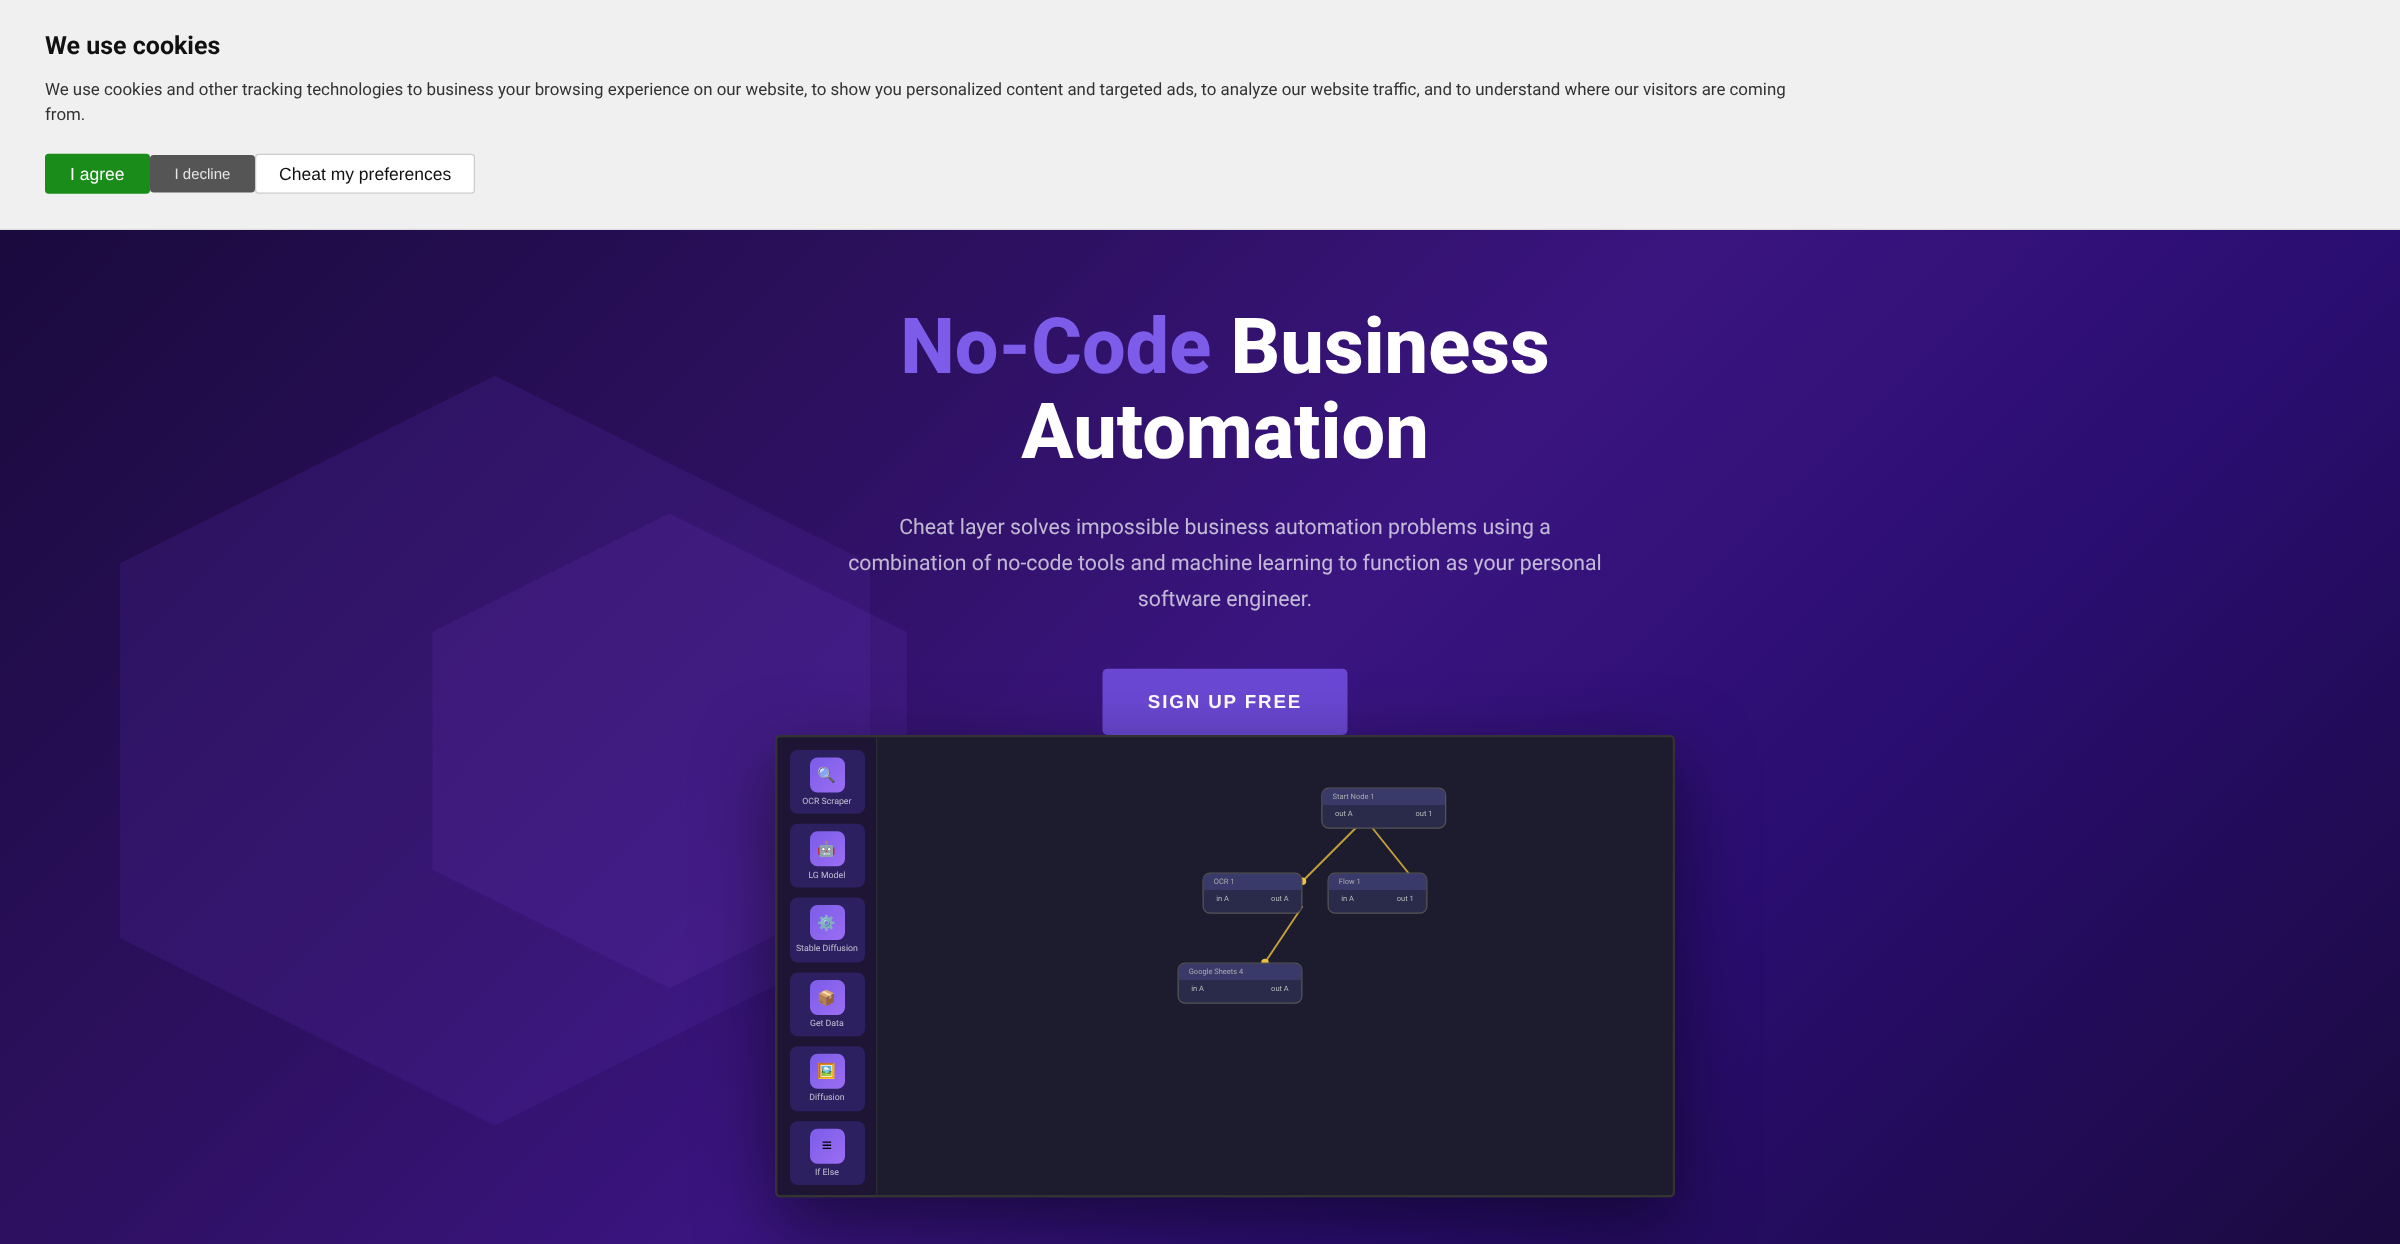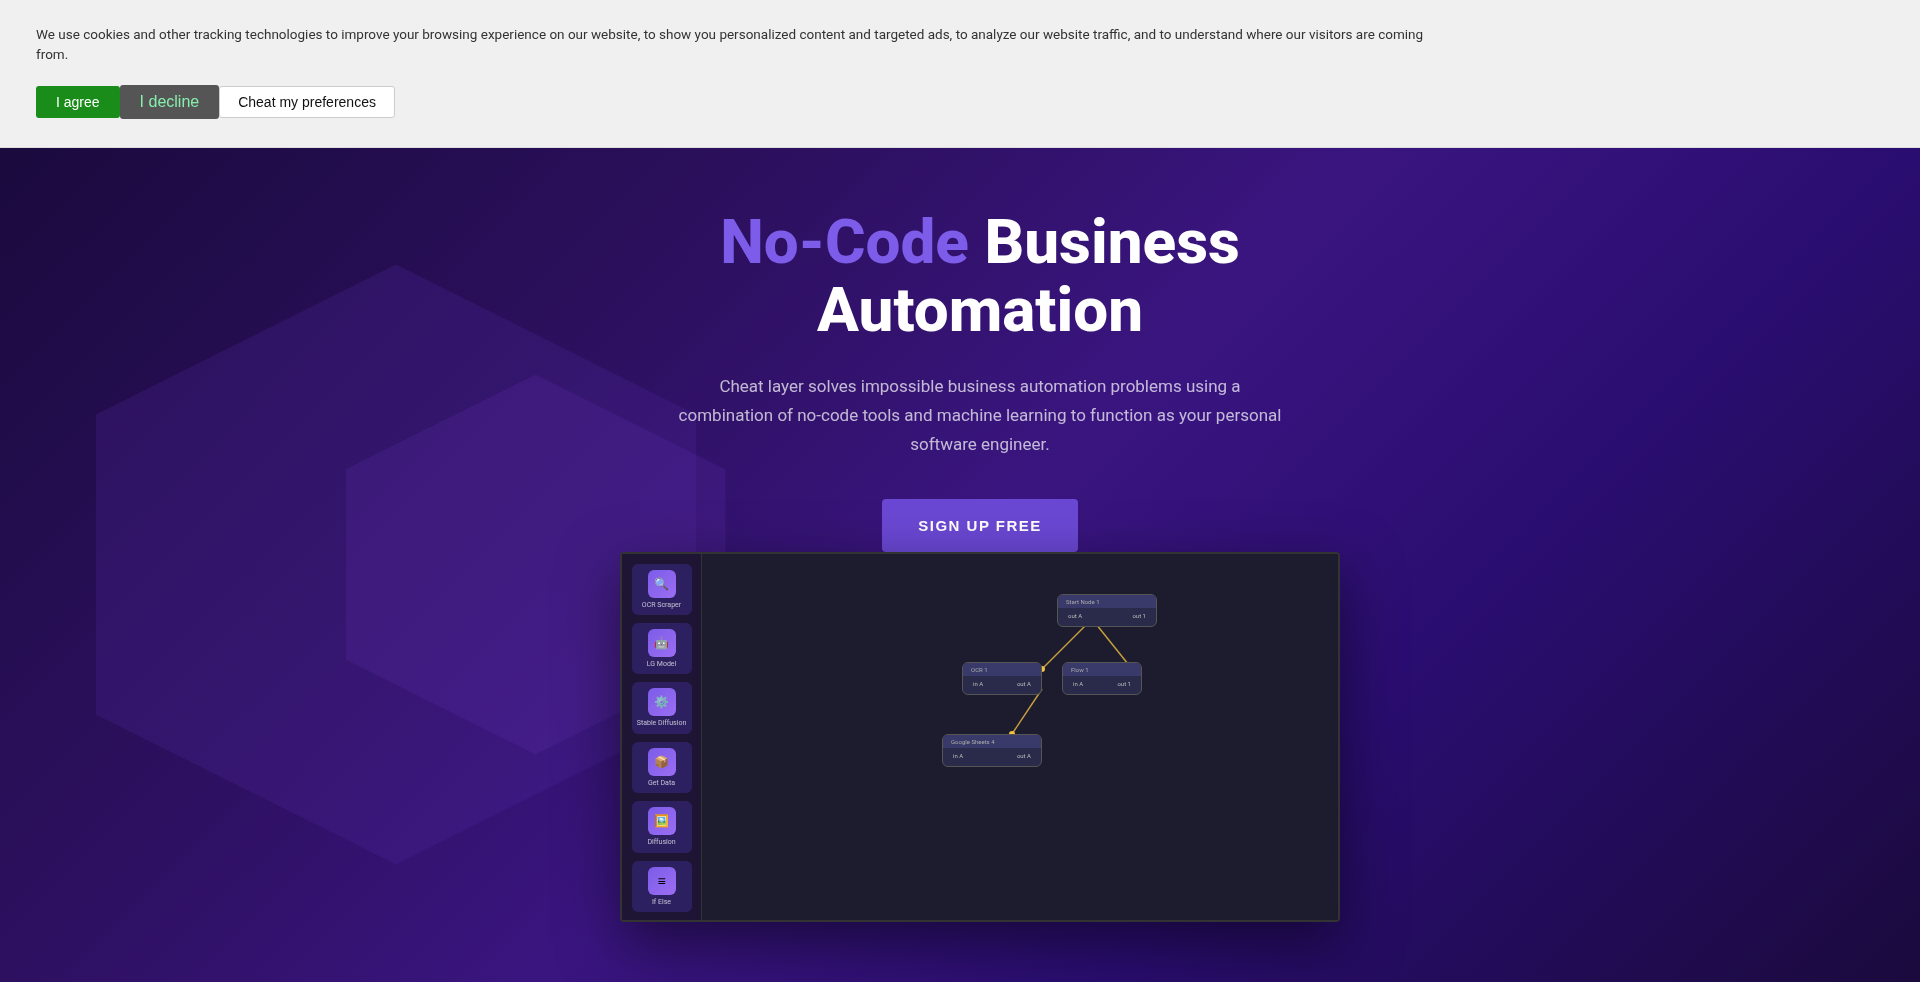--- a/index.html
+++ b/index.html
@@ -49,24 +49,24 @@
       border: none;
       padding: 8px 20px;
       font-size: 14px;
       font-weight: 500;
       border-radius: 3px;
       cursor: pointer;
     }
 
     .btn-decline {
       background-color: #555;
-      color: #86efac;
+      color: #e5e5e5;
       border: none;
       padding: 8px 20px;
-      font-size: 16px;
+      font-size: 12px;
       font-weight: 500;
       border-radius: 3px;
       cursor: pointer;
     }
 
     .btn-change-prefs {
       background-color: transparent;
       color: #111;
       border: 1px solid #ccc;
       padding: 7px 18px;
@@ -257,21 +257,22 @@
       left: 0;
       width: 100%;
       height: 100%;
       pointer-events: none;
     }
   </style>
 </head>
 <body>
 
 <div class="cookie-banner">
-  <p class="cookie-description">We use cookies and other tracking technologies to improve your browsing experience on our website, to show you personalized content and targeted ads, to analyze our website traffic, and to understand where our visitors are coming from.</p>
+  <h2 class="cookie-title">We use cookies</h2>
+  <p class="cookie-description">We use cookies and other tracking technologies to business your browsing experience on our website, to show you personalized content and targeted ads, to analyze our website traffic, and to understand where our visitors are coming from.</p>
   <div class="cookie-buttons">
     <button class="btn-agree">I agree</button>
     <button class="btn-decline">I decline</button>
     <button class="btn-change-prefs">Cheat my preferences</button>
   </div>
 </div>
 
 <div class="hero-section">
 
   <div class="hero-left">

